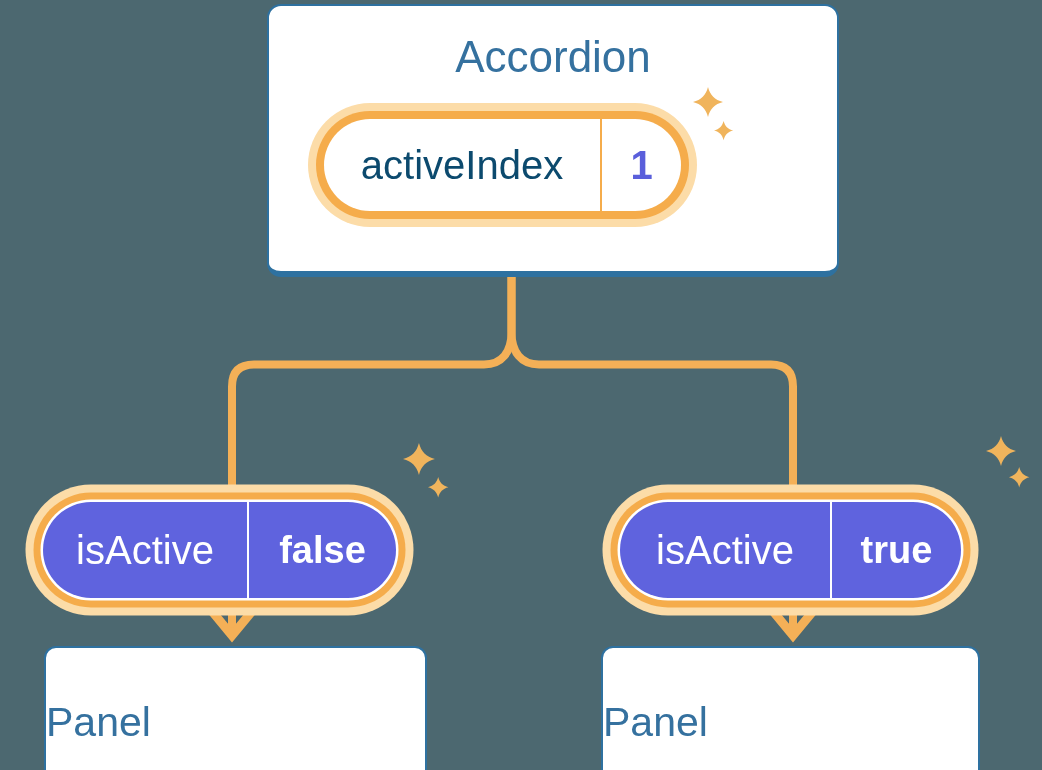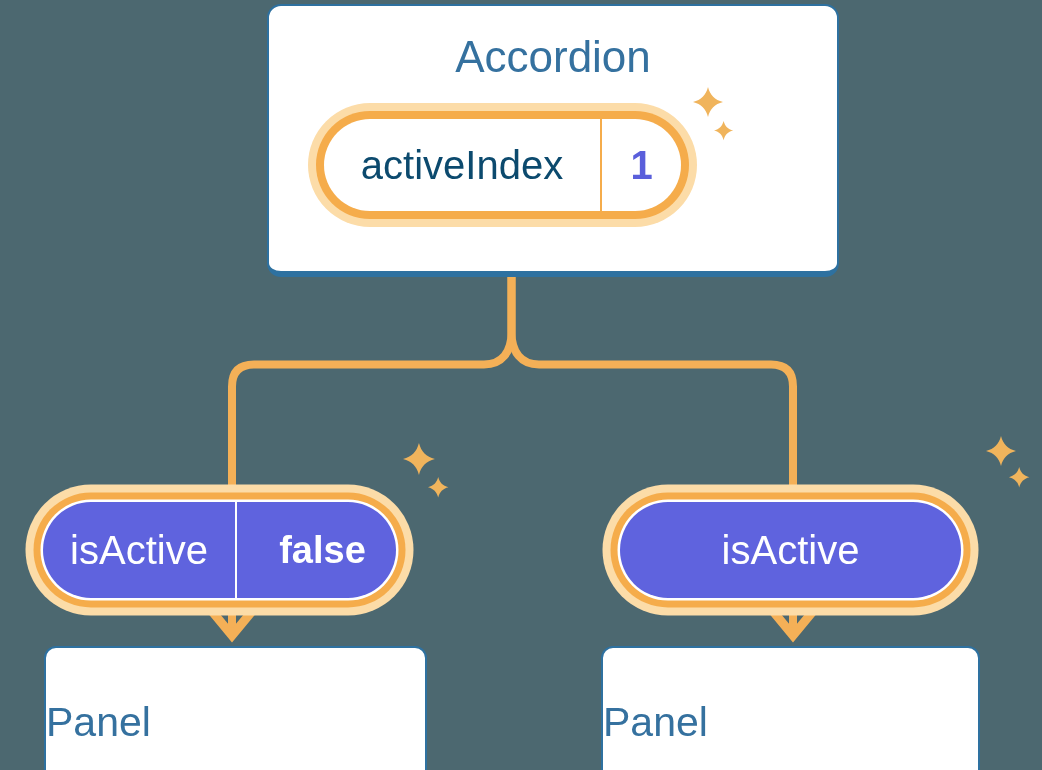--- a/index.html
+++ b/index.html
@@ -83,21 +83,21 @@
   .prop-pill-left  { left:43px;  width:353px; }
   .prop-pill-right { left:620px; width:341px; }
   .prop-pill .cell-name {
     flex:1 1 auto;
     display:flex; align-items:center; justify-content:center;
     font-size:40px; color:#FFFFFF;
   }
   .prop-pill .cell-value {
     border-left:2px solid #FFFFFF;
     display:flex; align-items:center; justify-content:center;
-    font-size:38px; font-weight:bold; color:#FFFFFF;padding-left:12px;
+    font-size:38px; font-weight:bold; color:#FFFFFF;
   }
   .prop-pill-left  .cell-value { width:147px; }
   .prop-pill-right .cell-value { width:129px; }
 </style>
 </head>
 <body>
 
 <div class="stage">
 
   <svg class="layer" width="1042" height="770" viewBox="0 0 1042 770">
@@ -114,20 +114,21 @@
       <div class="cell-value">1</div>
     </div>
   </div>
 
   <div class="pill prop-pill prop-pill-left">
     <div class="cell-name">isActive</div>
     <div class="cell-value">false</div>
   </div>
   <div class="pill prop-pill prop-pill-right">
     <div class="cell-name">isActive</div>
+    <div class="cell-value">true</div>
   </div>
 
   <div class="card panel-card panel-left">
     <span>Panel</span>
   </div>
   <div class="card panel-card panel-right">
     <span>Panel</span>
   </div>
 
   <svg class="layer sparkles" width="1042" height="770" viewBox="0 0 1042 770">

